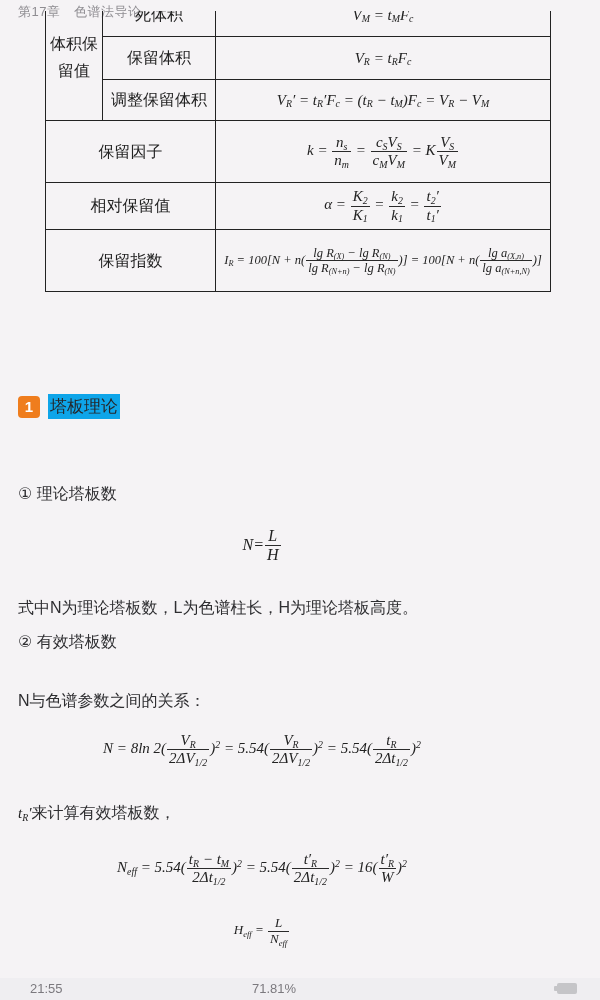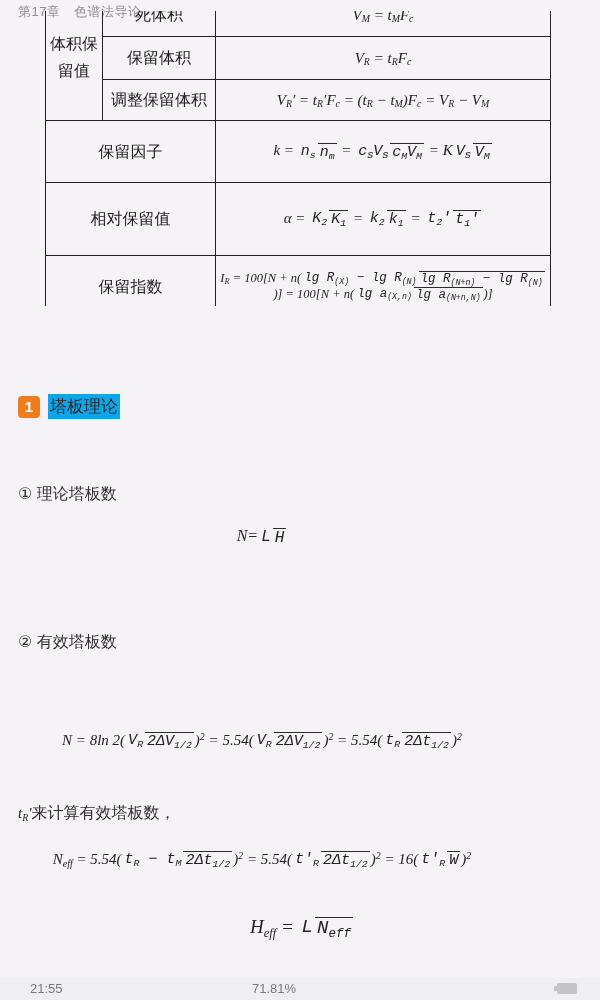--- a/index.html
+++ b/index.html
@@ -10,47 +10,47 @@
   
   .hdr{position:absolute;left:18px;top:3px;font-size:13px;color:#8f8d92;letter-spacing:.5px;}
 
   
   .table-clip{position:absolute;left:45px;top:11px;width:506px;height:295px;overflow:hidden;}
   .table-clip table{border-collapse:collapse;width:505px;margin-top:-18px;table-layout:fixed;}
   .table-clip td{border:1px solid #222;padding:0 2px;}
   .lab{font-size:16px;text-align:center;vertical-align:middle;color:#222;line-height:1.7;}
   .frm{text-align:center;vertical-align:middle;}
   tr.r1{height:43px}tr.r2{height:43px}tr.r3{height:41px}
-  tr.r4{height:62px}tr.r5{height:73px}tr.r6{height:62px}
+  tr.r4{height:62px}tr.r5{height:47px}tr.r6{height:62px}
   .c1{width:57px}.c2{width:113px}.c3{width:335px}
 
   
   .math{font-family:"Liberation Serif","DejaVu Serif",serif;font-style:italic;color:#222;font-size:15px;}
   .math sub,.math sup{font-size:66%;font-style:italic;}
   .math sub{vertical-align:baseline;position:relative;top:.3em;}
   .math sup{vertical-align:baseline;position:relative;top:-.55em;}
-  .fr{display:inline-flex;flex-direction:row;text-align:center;vertical-align:middle;margin:0 1px;font-family:Liberation Mono, monospace;}
+  .fr{display:inline-flex;flex-direction:column;text-align:center;vertical-align:middle;margin:0 1px;}
   .fr .nu,.fr .de{display:block;line-height:1.15;padding:0 2px;}
   .fr .de{border-top:1px solid #2a2a2a;}
   .f-small{font-size:12.5px;}
 
   
   .t{position:absolute;left:18px;font-size:16px;color:#2e2e31;}
   .sec{position:absolute;left:18px;top:350px;font-size:17px;font-weight:bold;color:#2a8c80;}
   .sub-row{position:absolute;left:18px;top:394px;display:flex;align-items:center;}
   .badge{width:22px;height:22px;background:#ef7d1d;border-radius:4px;color:#fff;font-size:15px;
          font-weight:bold;display:flex;align-items:center;justify-content:center;}
   .sub-title{margin-left:8px;font-size:17px;color:#26262a;background:#0ea5e9;padding:1px 2px;}
 
   
   .fwrap{position:absolute;left:0;width:524px;text-align:center;}
   .f-theory{top:527px;font-size:16px;}
   .f-rel{top:732px;}
   .f-neff{top:851px;}
-  .f-heff{top:916px;font-size:19px;margin-left:40px;}
+  .f-heff{top:916px;font-size:13px;}
 
   
   .footer{position:absolute;left:0;top:978px;width:600px;height:22px;background:#efeef1;z-index:10;
           font-size:13px;color:#7b797e;}
   .time{position:absolute;left:30px;top:3px;}
   .progress{position:absolute;left:12px;top:3px;width:524px;text-align:center;}
   .battery{position:absolute;left:557px;top:5px;width:20px;height:11px;background:#c5c5c8;border-radius:2px;}
   .battery::before{content:"";position:absolute;left:-3px;top:3px;width:3px;height:5px;
                    background:#c5c5c8;border-radius:1px 0 0 1px;}
 </style>
@@ -128,21 +128,23 @@
     <span class="sub-title">塔板理论</span>
   </div>
 
   <div class="t" style="top:484px">① 理论塔板数</div>
 
   <div class="fwrap math f-theory">N=<span class="fr">
         <span class="nu">L</span>
         <span class="de">H</span>
       </span></div>
 
+  <div class="t" style="top:598px">式中N为理论塔板数，L为色谱柱长，H为理论塔板高度。</div>
   <div class="t" style="top:632px">② 有效塔板数</div>
+  <div class="t" style="top:691px">N与色谱参数之间的关系：</div>
 
   <div class="fwrap math f-rel">N = 8ln 2(<span class="fr">
         <span class="nu">V<sub>R</sub></span>
         <span class="de">2ΔV<sub>1/2</sub></span>
       </span>)<sup>2</sup> = 5.54(<span class="fr">
         <span class="nu">V<sub>R</sub></span>
         <span class="de">2ΔV<sub>1/2</sub></span>
       </span>)<sup>2</sup> = 5.54(<span class="fr">
         <span class="nu">t<sub>R</sub></span>
         <span class="de">2Δt<sub>1/2</sub></span>

